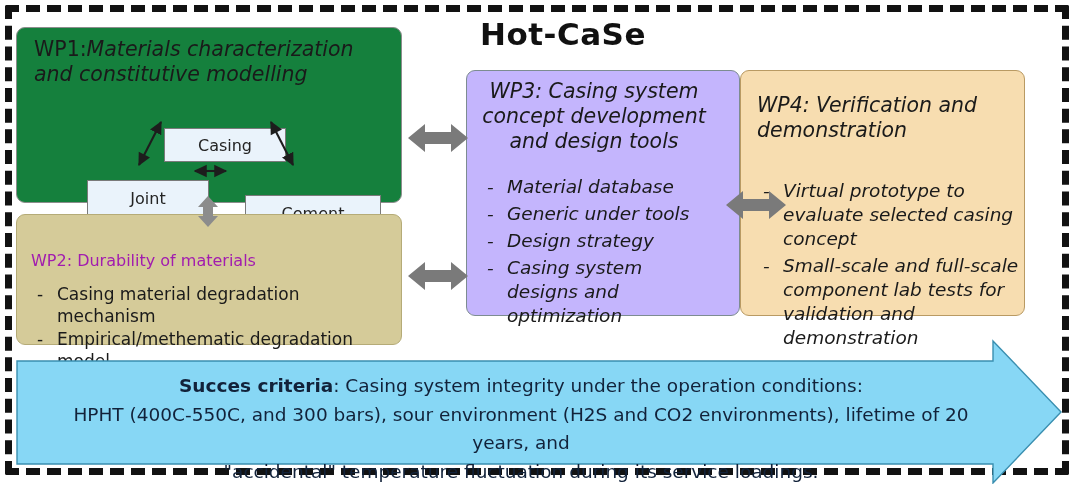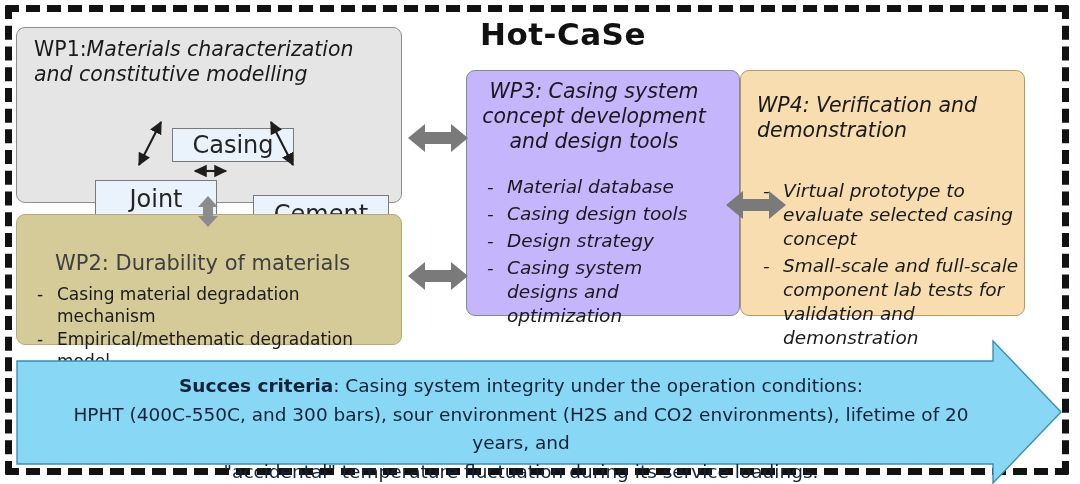--- a/index.html
+++ b/index.html
@@ -42,21 +42,21 @@
     padding-left: 23px;
   }
   .wp-box {
     position: absolute;
     box-sizing: border-box;
     border-radius: 9px;
     border: 1.6px solid #8d8d8d;
   }
   #wp1 {
     left: 16px; top: 27px; width: 386px; height: 176px;
-    background: #e5e5e5;
+    background: #15803d;
   }
   #wp2 {
     left: 16px; top: 214px; width: 386px; height: 131px;
     background: #d5cb99;
     border-color: #b5ab77;
   }
   #wp3 {
     left: 466px; top: 70px; width: 274px; height: 246px;
     background: #c4b5fd;
     border-color: #7d8c91;
@@ -85,24 +85,23 @@
     text-align: center;
   }
   #wp4 .wp-title {
     position: absolute;
     left: 16px; top: 22px; width: 256px;
     font-size: 20.5px;
   }
   #wp2 .wp-title-plain {
     position: absolute;
     left: 14px; top: 36px; width: 360px;
-    font-size: 21px;
-    color: #404040;
+    font-size: 16px;
+    color: #a21caf;
     font-style: normal;
-    margin-left: 24px;
   }
   ul.bullets {
     list-style: none;
     margin: 0;
     padding: 0;
     position: absolute;
   }
   ul.bullets li {
     position: relative;
     padding-left: 26px;
@@ -133,27 +132,26 @@
     font-style: italic;
   }
   #wp4 .bullets li { margin-bottom: 3px; font-style: italic; }
 
   
   .inner-box {
     position: absolute;
     box-sizing: border-box;
     background: #eaf3fb;
     border: 1.4px solid #7a7a7a;
-    font-size: 24px;
+    font-size: 16px;
     color: #242424;
     display: flex;
     align-items: center;
     justify-content: center;
     font-style: normal;
-    margin-left: 8px;
   }
   #box-casing { left: 147px; top: 100px; width: 122px; height: 34px; }
   #box-joint  { left: 70px;  top: 152px; width: 122px; height: 37px; }
   #box-cement { left: 228px; top: 167px; width: 136px; height: 37px; }
 
   .svg-layer {
     position: absolute;
     left: 0; top: 0;
     width: 1080px; height: 484px;
     pointer-events: none;
@@ -196,21 +194,21 @@
     <ul class="bullets">
       <li>Casing material degradation mechanism</li>
       <li>Empirical/methematic degradation model</li>
     </ul>
   </div>
 
   <div class="wp-box" id="wp3">
     <div class="wp-title">WP3: Casing system concept development and design tools</div>
     <ul class="bullets">
       <li>Material database</li>
-      <li>Casing design tools</li>
+      <li>Generic under tools</li>
       <li>Design strategy</li>
       <li>Casing system designs and optimization</li>
     </ul>
   </div>
 
   <div class="wp-box" id="wp4">
     <div class="wp-title">WP4: Verification and demonstration</div>
     <ul class="bullets">
       <li>Virtual prototype to evaluate selected casing concept</li>
       <li>Small-scale and full-scale component lab tests for validation and demonstration</li>

